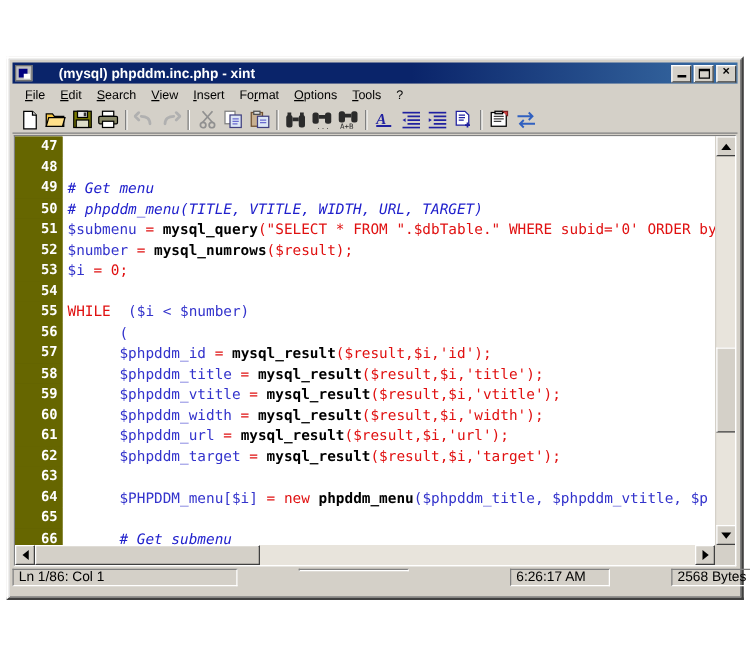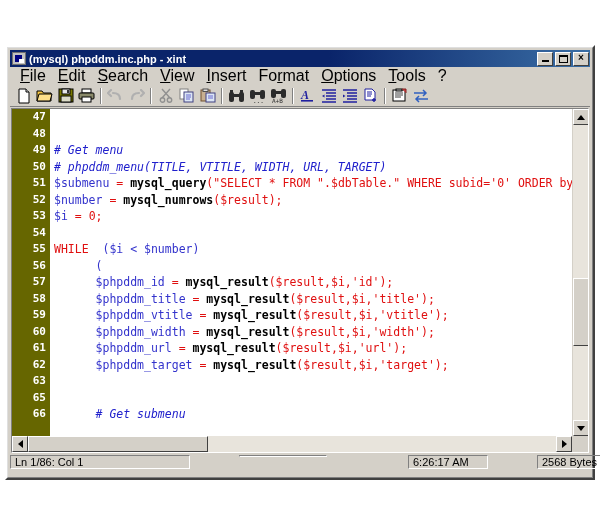--- a/index.html
+++ b/index.html
@@ -43,20 +43,21 @@
   
   .titlebar {
     position: absolute;
     left: 2px; top: 2px; right: 2px;
     height: 17px;
     background: linear-gradient(to right, #0a246a 0%, #0a246a 55%, #3a6ea5 100%);
     display: flex;
     align-items: center;
     padding: 0 1px 0 2px;
     box-sizing: border-box;
+    gap: 18px;
   }
   .title-icon {
     width: 14px; height: 13px;
     margin-right: 3px;
     flex: 0 0 auto;
     position: relative;
     background: #c0c0c0;
     border: 1px solid #707070;
     box-sizing: border-box;
   }
@@ -120,21 +121,21 @@
     position: absolute;
     left: 2px; top: 19px; right: 2px;
     height: 18px;
     display: flex;
     align-items: center;
     background: #d4d0c8;
     padding-left: 4px;
     box-sizing: border-box;
   }
   .menu-item {
-    font-size: 16px;
+    font-size: 10px;
     color: #000000;
     padding: 2px 6px;
     white-space: nowrap;
     font-family: "Liberation Sans", sans-serif;
   }
   .menu-item u { text-decoration: underline; }
 
   
   .toolbar {
     position: absolute;
@@ -528,20 +529,21 @@
               <div class="cline"><div class="lnum">54</div><div class="ctext"></div></div>
               <div class="cline"><div class="lnum">55</div><div class="ctext"><span class="tk-kw">WHILE</span><span class="tk-plain">  </span><span class="tk-var">($i &lt; $number)</span></div></div>
               <div class="cline"><div class="lnum">56</div><div class="ctext"><span class="tk-plain">      </span><span class="tk-var">(</span></div></div>
               <div class="cline"><div class="lnum">57</div><div class="ctext"><span class="tk-plain">      </span><span class="tk-var">$phpddm_id</span><span class="tk-op"> = </span><span class="tk-func">mysql_result</span><span class="tk-str">($result,$i,'id');</span></div></div>
               <div class="cline"><div class="lnum">58</div><div class="ctext"><span class="tk-plain">      </span><span class="tk-var">$phpddm_title</span><span class="tk-op"> = </span><span class="tk-func">mysql_result</span><span class="tk-str">($result,$i,'title');</span></div></div>
               <div class="cline"><div class="lnum">59</div><div class="ctext"><span class="tk-plain">      </span><span class="tk-var">$phpddm_vtitle</span><span class="tk-op"> = </span><span class="tk-func">mysql_result</span><span class="tk-str">($result,$i,'vtitle');</span></div></div>
               <div class="cline"><div class="lnum">60</div><div class="ctext"><span class="tk-plain">      </span><span class="tk-var">$phpddm_width</span><span class="tk-op"> = </span><span class="tk-func">mysql_result</span><span class="tk-str">($result,$i,'width');</span></div></div>
               <div class="cline"><div class="lnum">61</div><div class="ctext"><span class="tk-plain">      </span><span class="tk-var">$phpddm_url</span><span class="tk-op"> = </span><span class="tk-func">mysql_result</span><span class="tk-str">($result,$i,'url');</span></div></div>
               <div class="cline"><div class="lnum">62</div><div class="ctext"><span class="tk-plain">      </span><span class="tk-var">$phpddm_target</span><span class="tk-op"> = </span><span class="tk-func">mysql_result</span><span class="tk-str">($result,$i,'target');</span></div></div>
               <div class="cline"><div class="lnum">63</div><div class="ctext"></div></div>
+              <div class="cline"><div class="lnum">64</div><div class="ctext"><span class="tk-plain">      </span><span class="tk-var">$PHPDDM_menu[$i]</span><span class="tk-op"> = </span><span class="tk-kw">new</span><span class="tk-func"> phpddm_menu</span><span class="tk-var">($phpddm_title, $phpddm_vtitle, $p</span></div></div>
               <div class="cline"><div class="lnum">65</div><div class="ctext"></div></div>
               <div class="cline"><div class="lnum">66</div><div class="ctext"><span class="tk-plain">      </span><span class="tk-comment"># Get submenu</span></div></div>
             </div>
         </div>
 
         <div class="vscroll">
           <div class="sb-track-v"></div>
           <div class="sb-btn" style="top:0;left:0;">
             <span class="arr arr-up"></span>
           </div>

